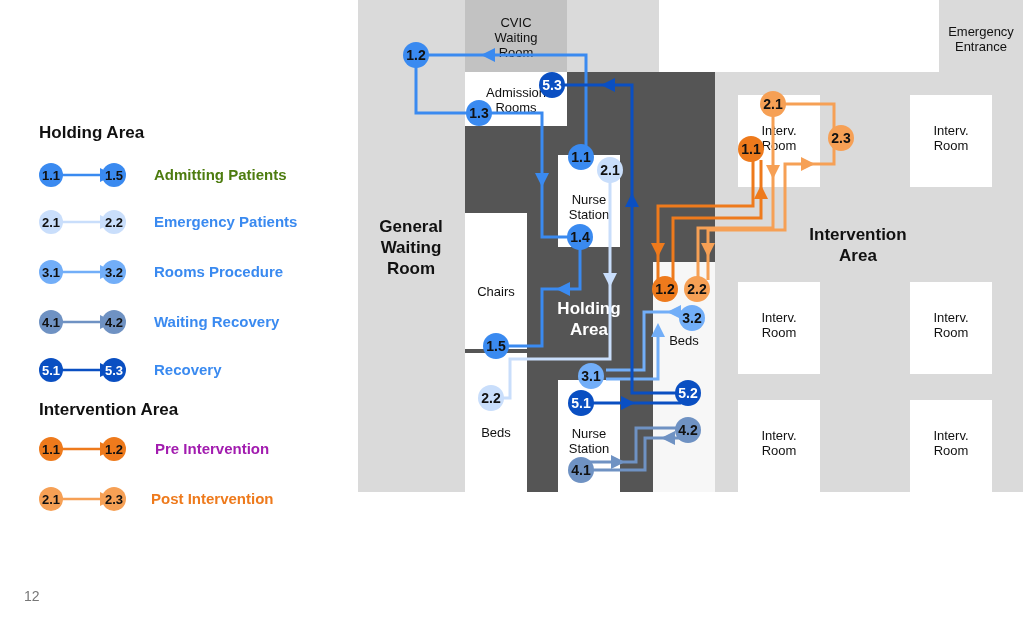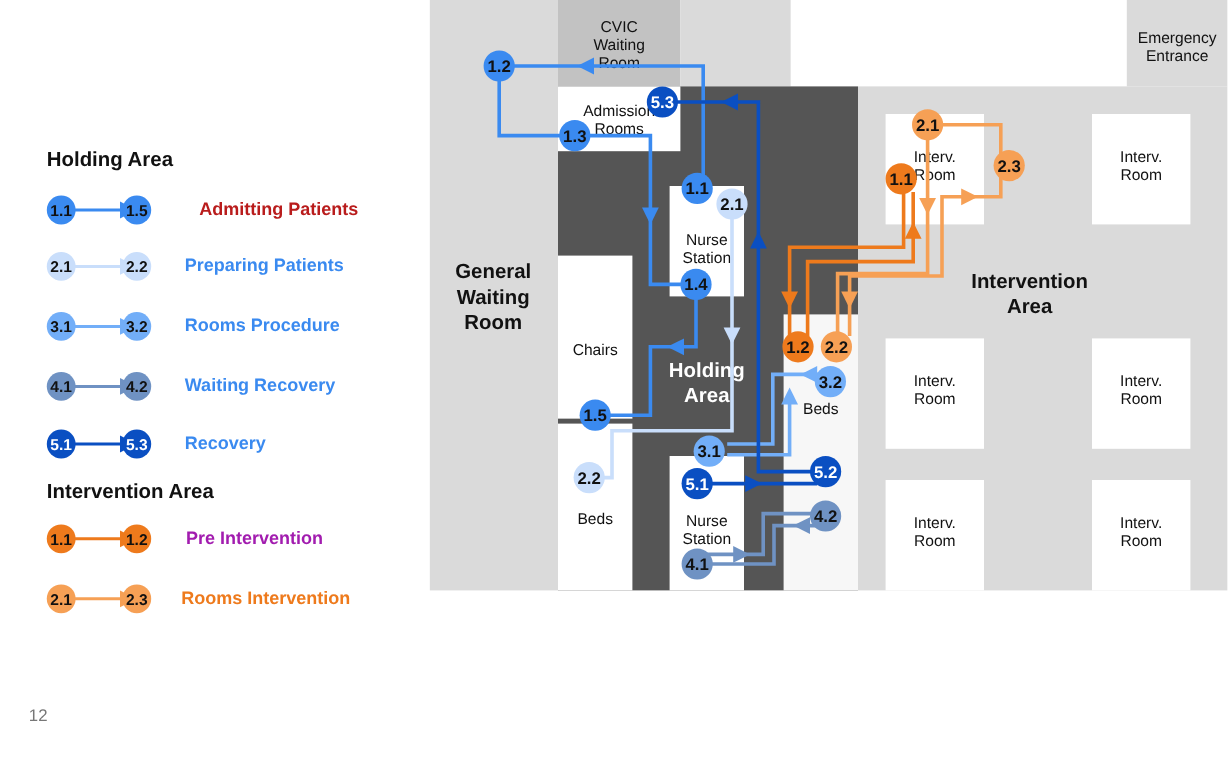--- a/index.html
+++ b/index.html
@@ -20,32 +20,32 @@
 <div id="legend-rows">
     <div class="legend-row" style="top: 162px;">
       <svg width="100" height="26">
          <line x1="14" y1="13" x2="66" y2="13" stroke="#3a8af0" stroke-width="2.5"></line>
          <polygon points="62,6 76,13 62,20" fill="#3a8af0"></polygon>
          <circle cx="13" cy="13" r="12" fill="#3a8af0"></circle>
          <circle cx="76" cy="13" r="12" fill="#3a8af0"></circle>
          <text x="13" y="18" text-anchor="middle" font-size="13" font-weight="bold" fill="#111111" font-family="Liberation Sans, sans-serif">1.1</text>
          <text x="76" y="18" text-anchor="middle" font-size="13" font-weight="bold" fill="#111111" font-family="Liberation Sans, sans-serif">1.5</text>
        </svg>
-       <span class="legend-label" style="color:#b91c1c; left:128px">Admitting Patients</span>
+       <span class="legend-label" style="color:#4d7c0f; left:116px">Admitting Patients</span>
     </div>
     <div class="legend-row" style="top: 209px;">
       <svg width="100" height="26">
          <line x1="14" y1="13" x2="66" y2="13" stroke="#c9defb" stroke-width="2.5"></line>
          <polygon points="62,6 76,13 62,20" fill="#c9defb"></polygon>
          <circle cx="13" cy="13" r="12" fill="#c9defb"></circle>
          <circle cx="76" cy="13" r="12" fill="#c9defb"></circle>
          <text x="13" y="18" text-anchor="middle" font-size="13" font-weight="bold" fill="#111111" font-family="Liberation Sans, sans-serif">2.1</text>
          <text x="76" y="18" text-anchor="middle" font-size="13" font-weight="bold" fill="#111111" font-family="Liberation Sans, sans-serif">2.2</text>
        </svg>
-       <span class="legend-label" style="color:#3a8af0; left:116px">Preparing Patients</span>
+       <span class="legend-label" style="color:#3a8af0; left:116px">Emergency Patients</span>
     </div>
     <div class="legend-row" style="top: 259px;">
       <svg width="100" height="26">
          <line x1="14" y1="13" x2="66" y2="13" stroke="#72aef8" stroke-width="2.5"></line>
          <polygon points="62,6 76,13 62,20" fill="#72aef8"></polygon>
          <circle cx="13" cy="13" r="12" fill="#72aef8"></circle>
          <circle cx="76" cy="13" r="12" fill="#72aef8"></circle>
          <text x="13" y="18" text-anchor="middle" font-size="13" font-weight="bold" fill="#111111" font-family="Liberation Sans, sans-serif">3.1</text>
          <text x="76" y="18" text-anchor="middle" font-size="13" font-weight="bold" fill="#111111" font-family="Liberation Sans, sans-serif">3.2</text>
        </svg>
@@ -86,21 +86,21 @@
     </div>
     <div class="legend-row" style="top: 486px;">
       <svg width="100" height="26">
          <line x1="14" y1="13" x2="66" y2="13" stroke="#f6a055" stroke-width="2.5"></line>
          <polygon points="62,6 76,13 62,20" fill="#f6a055"></polygon>
          <circle cx="13" cy="13" r="12" fill="#f6a055"></circle>
          <circle cx="76" cy="13" r="12" fill="#f6a055"></circle>
          <text x="13" y="18" text-anchor="middle" font-size="13" font-weight="bold" fill="#111111" font-family="Liberation Sans, sans-serif">2.1</text>
          <text x="76" y="18" text-anchor="middle" font-size="13" font-weight="bold" fill="#111111" font-family="Liberation Sans, sans-serif">2.3</text>
        </svg>
-       <span class="legend-label" style="color:#ee7a1c; left:113px">Rooms Intervention</span>
+       <span class="legend-label" style="color:#ee7a1c; left:113px">Post Intervention</span>
     </div>
   </div>
 
 <div class="legend-heading" style="top:400px;">Intervention Area</div>
 
 <div class="page-number">12</div>
 
 <svg id="map" width="665" height="495" viewBox="0 0 665 495" xmlns="http://www.w3.org/2000/svg">
   <defs>
     <marker id="arrow" viewBox="0 0 10 10" refX="5" refY="5" markerWidth="4" markerHeight="4" orient="auto-start-reverse">

